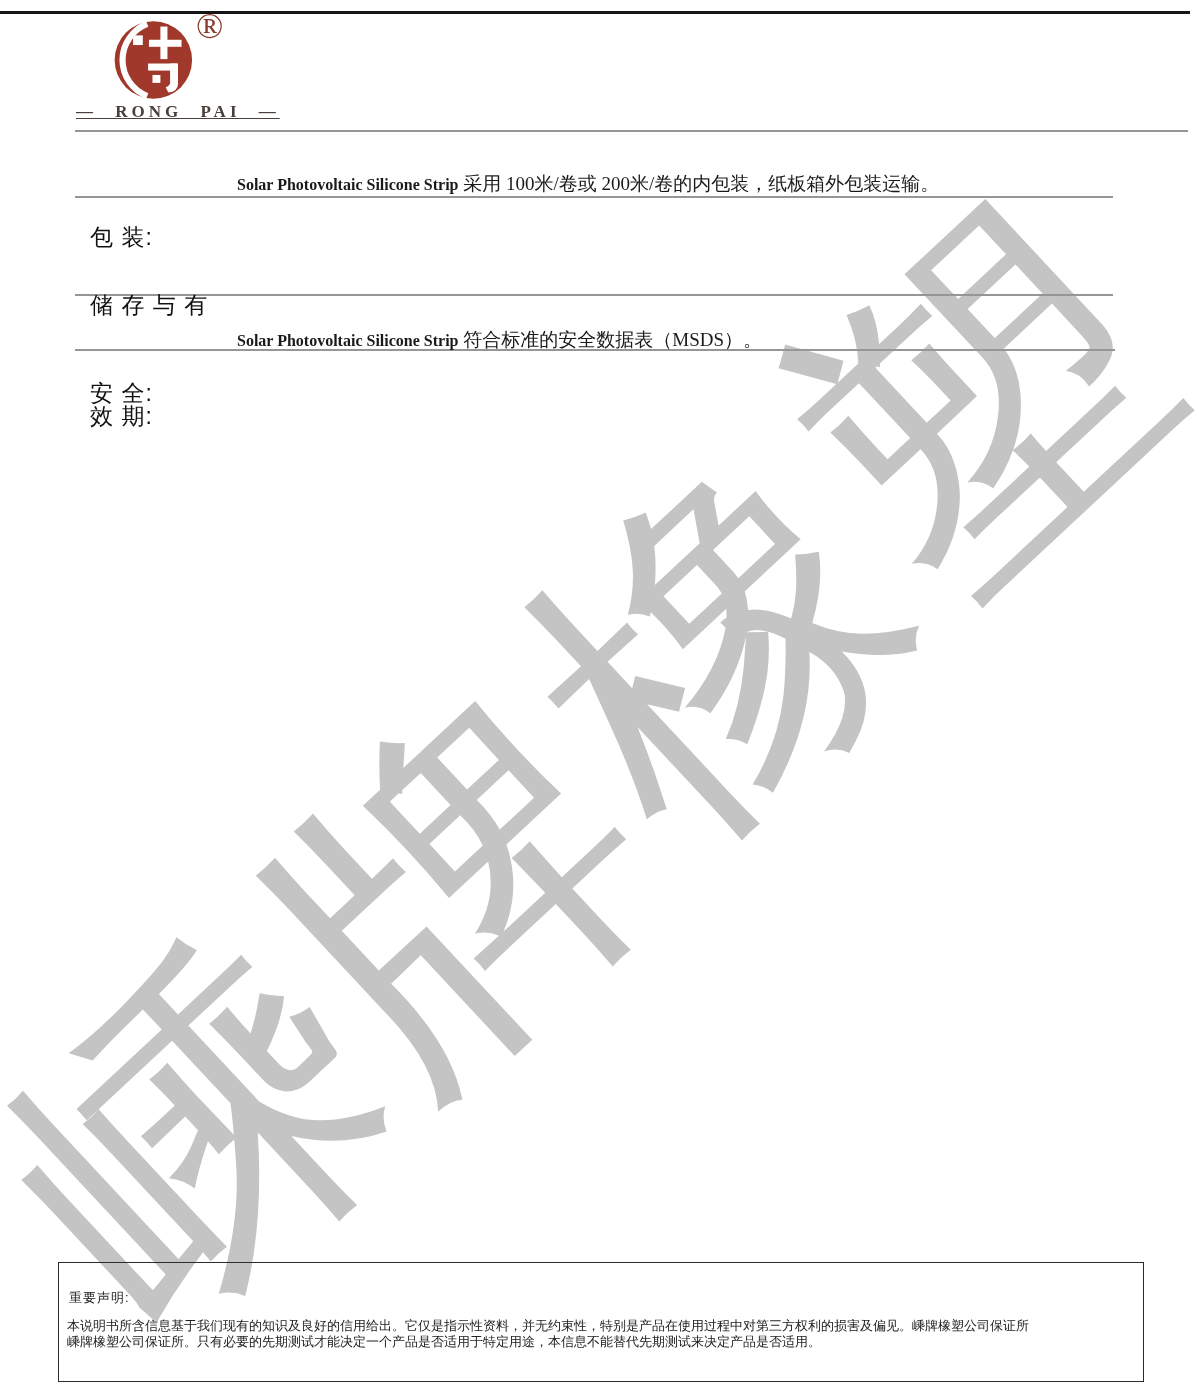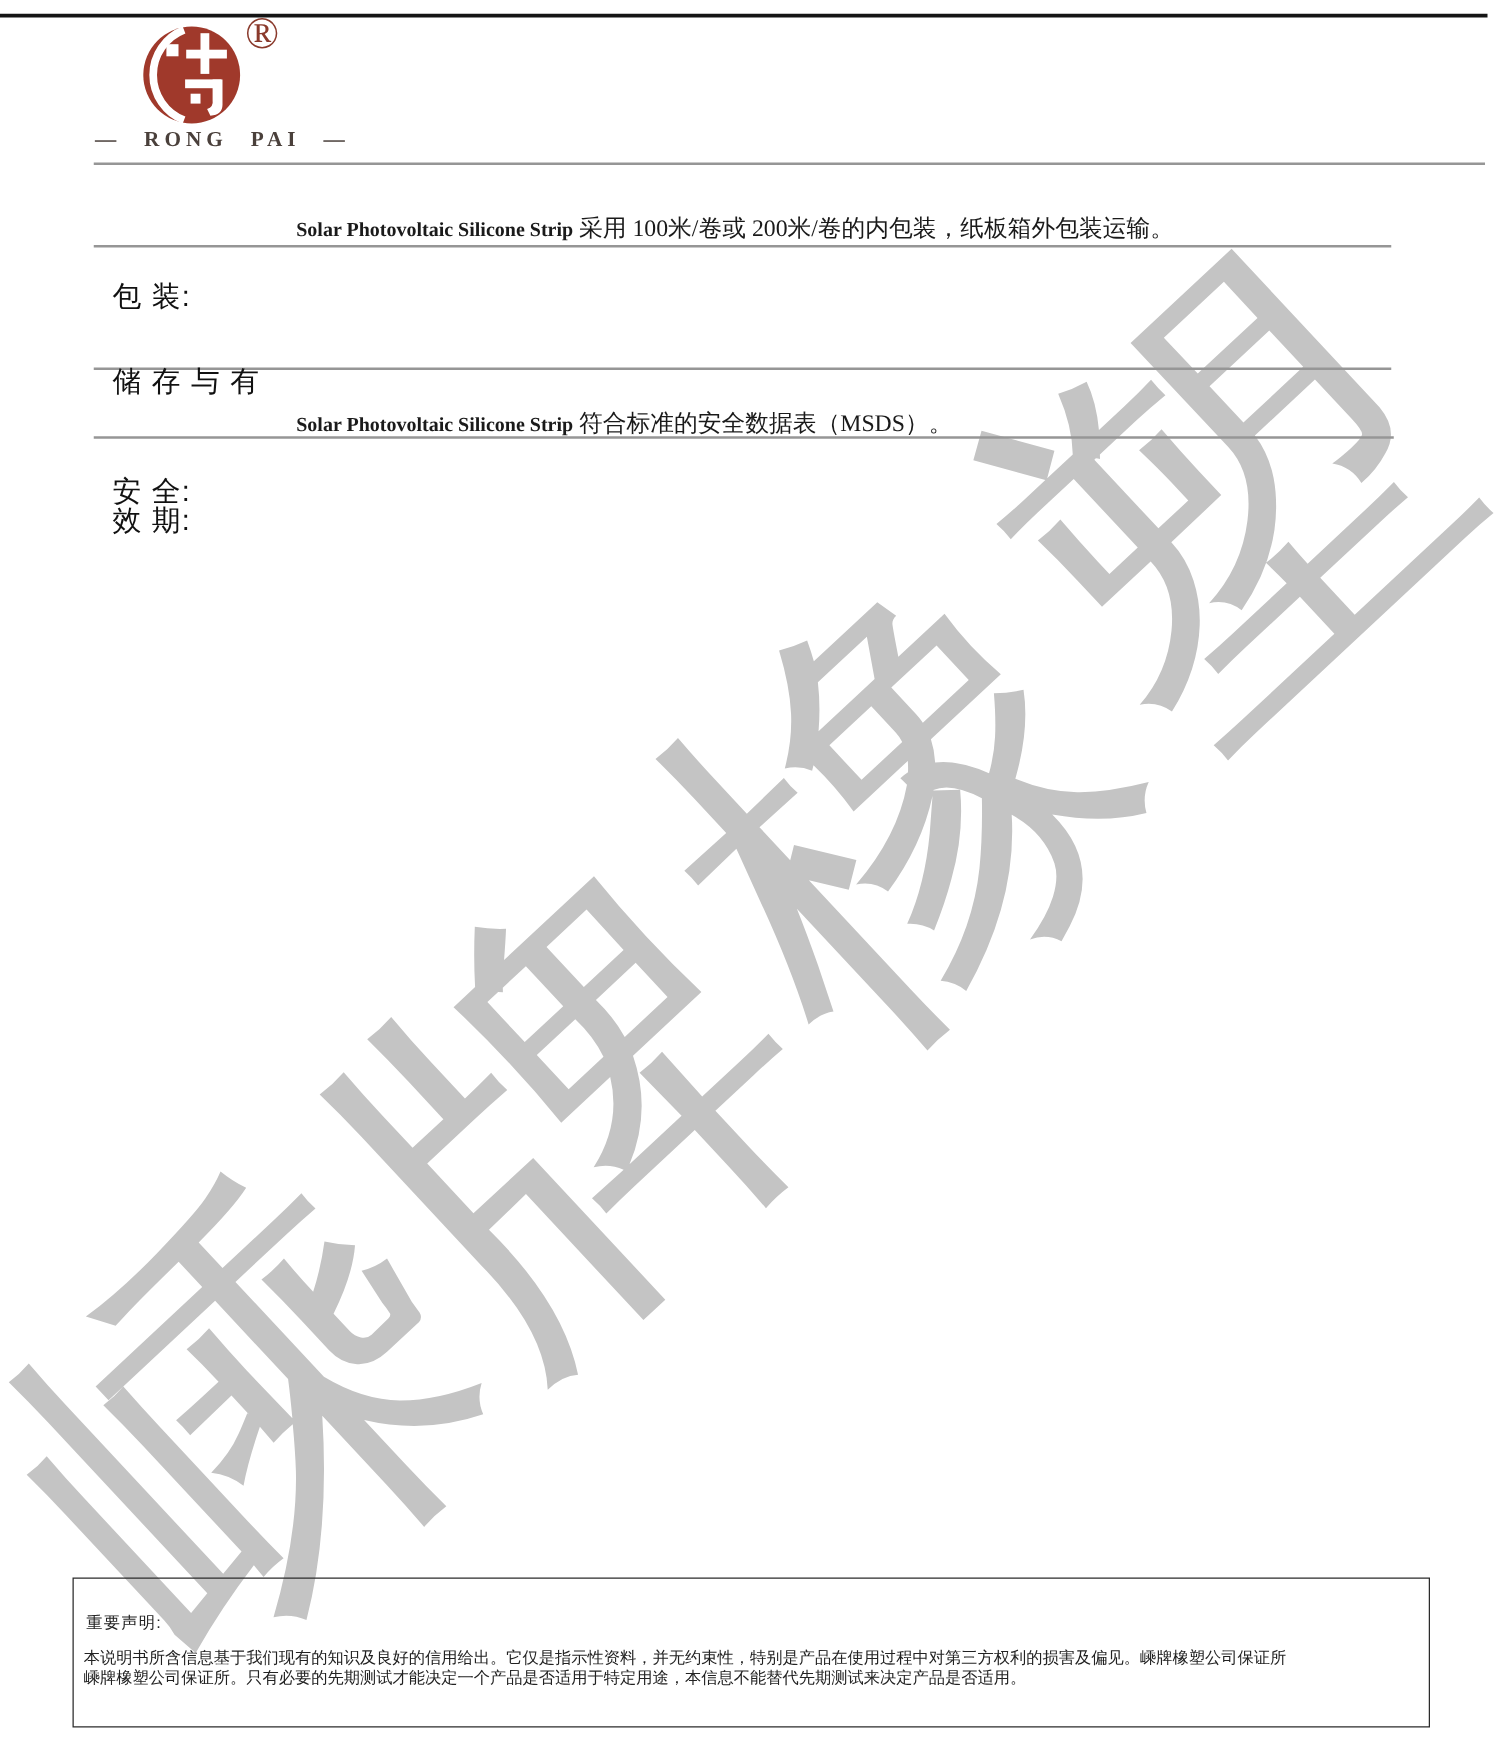--- a/index.html
+++ b/index.html
@@ -54,20 +54,21 @@
   .brand-name {
     position: absolute;
     left: 76px; top: 102px;
     z-index: 2;
     font-family: "Liberation Serif", serif;
     font-weight: 600;
     font-size: 17px;
     letter-spacing: 4px;
     word-spacing: 10px;
     color: #4a403b;
+    text-decoration: underline;
   }
 
   
   .spec-table { position: absolute; left: 0; top: 0; width: 1199px; height: 400px; z-index: 2; }
   .rule { position: absolute; left: 75px; height: 2px; background: #969696; }
   .rule-0 { top: 130px; width: 1113px; }
   .rule-1 { top: 196px; width: 1038px; }
   .rule-2 { top: 294px; width: 1038px; }
   .rule-3 { top: 349px; width: 1040px; }
 

